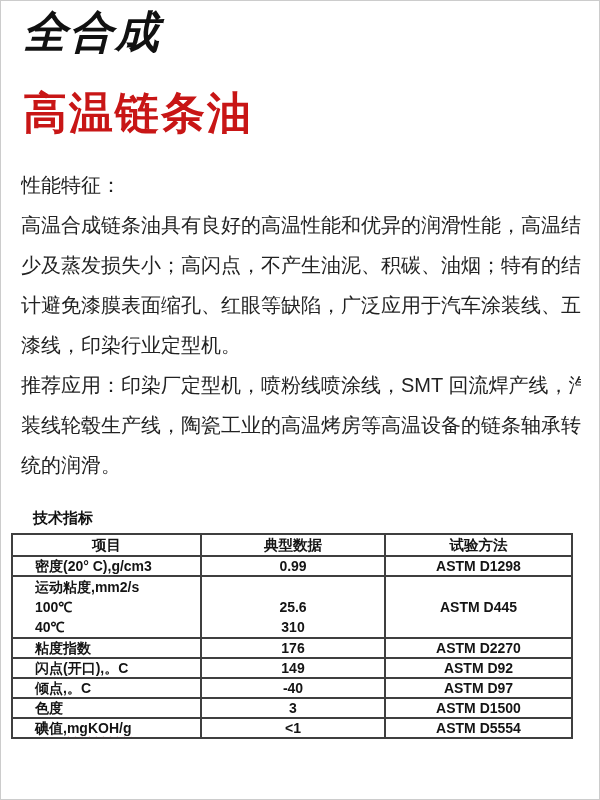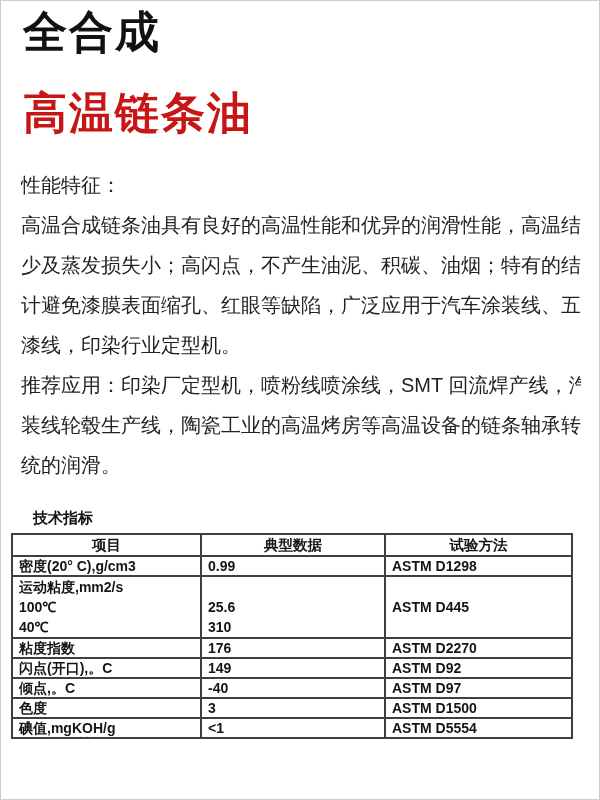--- a/index.html
+++ b/index.html
@@ -3,43 +3,43 @@
 <meta charset="utf-8">
 <style>
   html,body{margin:0;padding:0;}
   body{
     width:600px;height:800px;box-sizing:border-box;
     background:#ffffff;border:1px solid var(--page-border,#cccccc);
     font-family:"Liberation Sans",sans-serif;color:#1c1c1c;overflow:hidden;
   }
   .h-black{
     margin:6px 0 0 22px;font-size:44px;font-weight:900;letter-spacing:2px;
-    line-height:50px;color:#111;
+    line-height:50px;color:#111;font-style:italic;
   }
   .h-red{
     margin:30px 11px 0 22px;font-size:44px;font-weight:900;letter-spacing:2px;
     line-height:52px;color:var(--title-red,#c81616);
   }
   .bodytext{margin:26px 18px 0 20px;font-size:20px;color:#222;}
   .bodytext .line{height:40px;line-height:40px;white-space:nowrap;overflow:hidden;}
   .section-label{
     margin:22px 0 0 32px;font-size:15px;line-height:22px;font-weight:600;color:#111;
   }
   table.spec{
     border-collapse:collapse;table-layout:fixed;width:560px;margin:4px 0 0 10px;
   }
   .spec th,.spec td{
     border:2px solid var(--table-border,#3f3f3f);
-    padding:0 6px;font-size:14px;font-weight:700;color:#141414;
+    padding:0 22px;font-size:14px;font-weight:700;color:#141414;
     overflow:hidden;
   }
   .spec th{height:20px;text-align:center;font-size:14.5px;}
   .spec td{height:18px;line-height:18px;}
   .c-label{text-align:left;}
-  .c-val,.c-meth{}
+  .c-val,.c-meth{text-align:center;}
   .cellline{height:20px;line-height:20px;white-space:nowrap;}
   .sq{
     text-decoration:underline;
     text-decoration-style:wavy;
     text-decoration-color:var(--squiggle-red,#e02020);
     text-decoration-thickness:1px;
     text-underline-offset:3px;
   }
 </style>
 </head>

